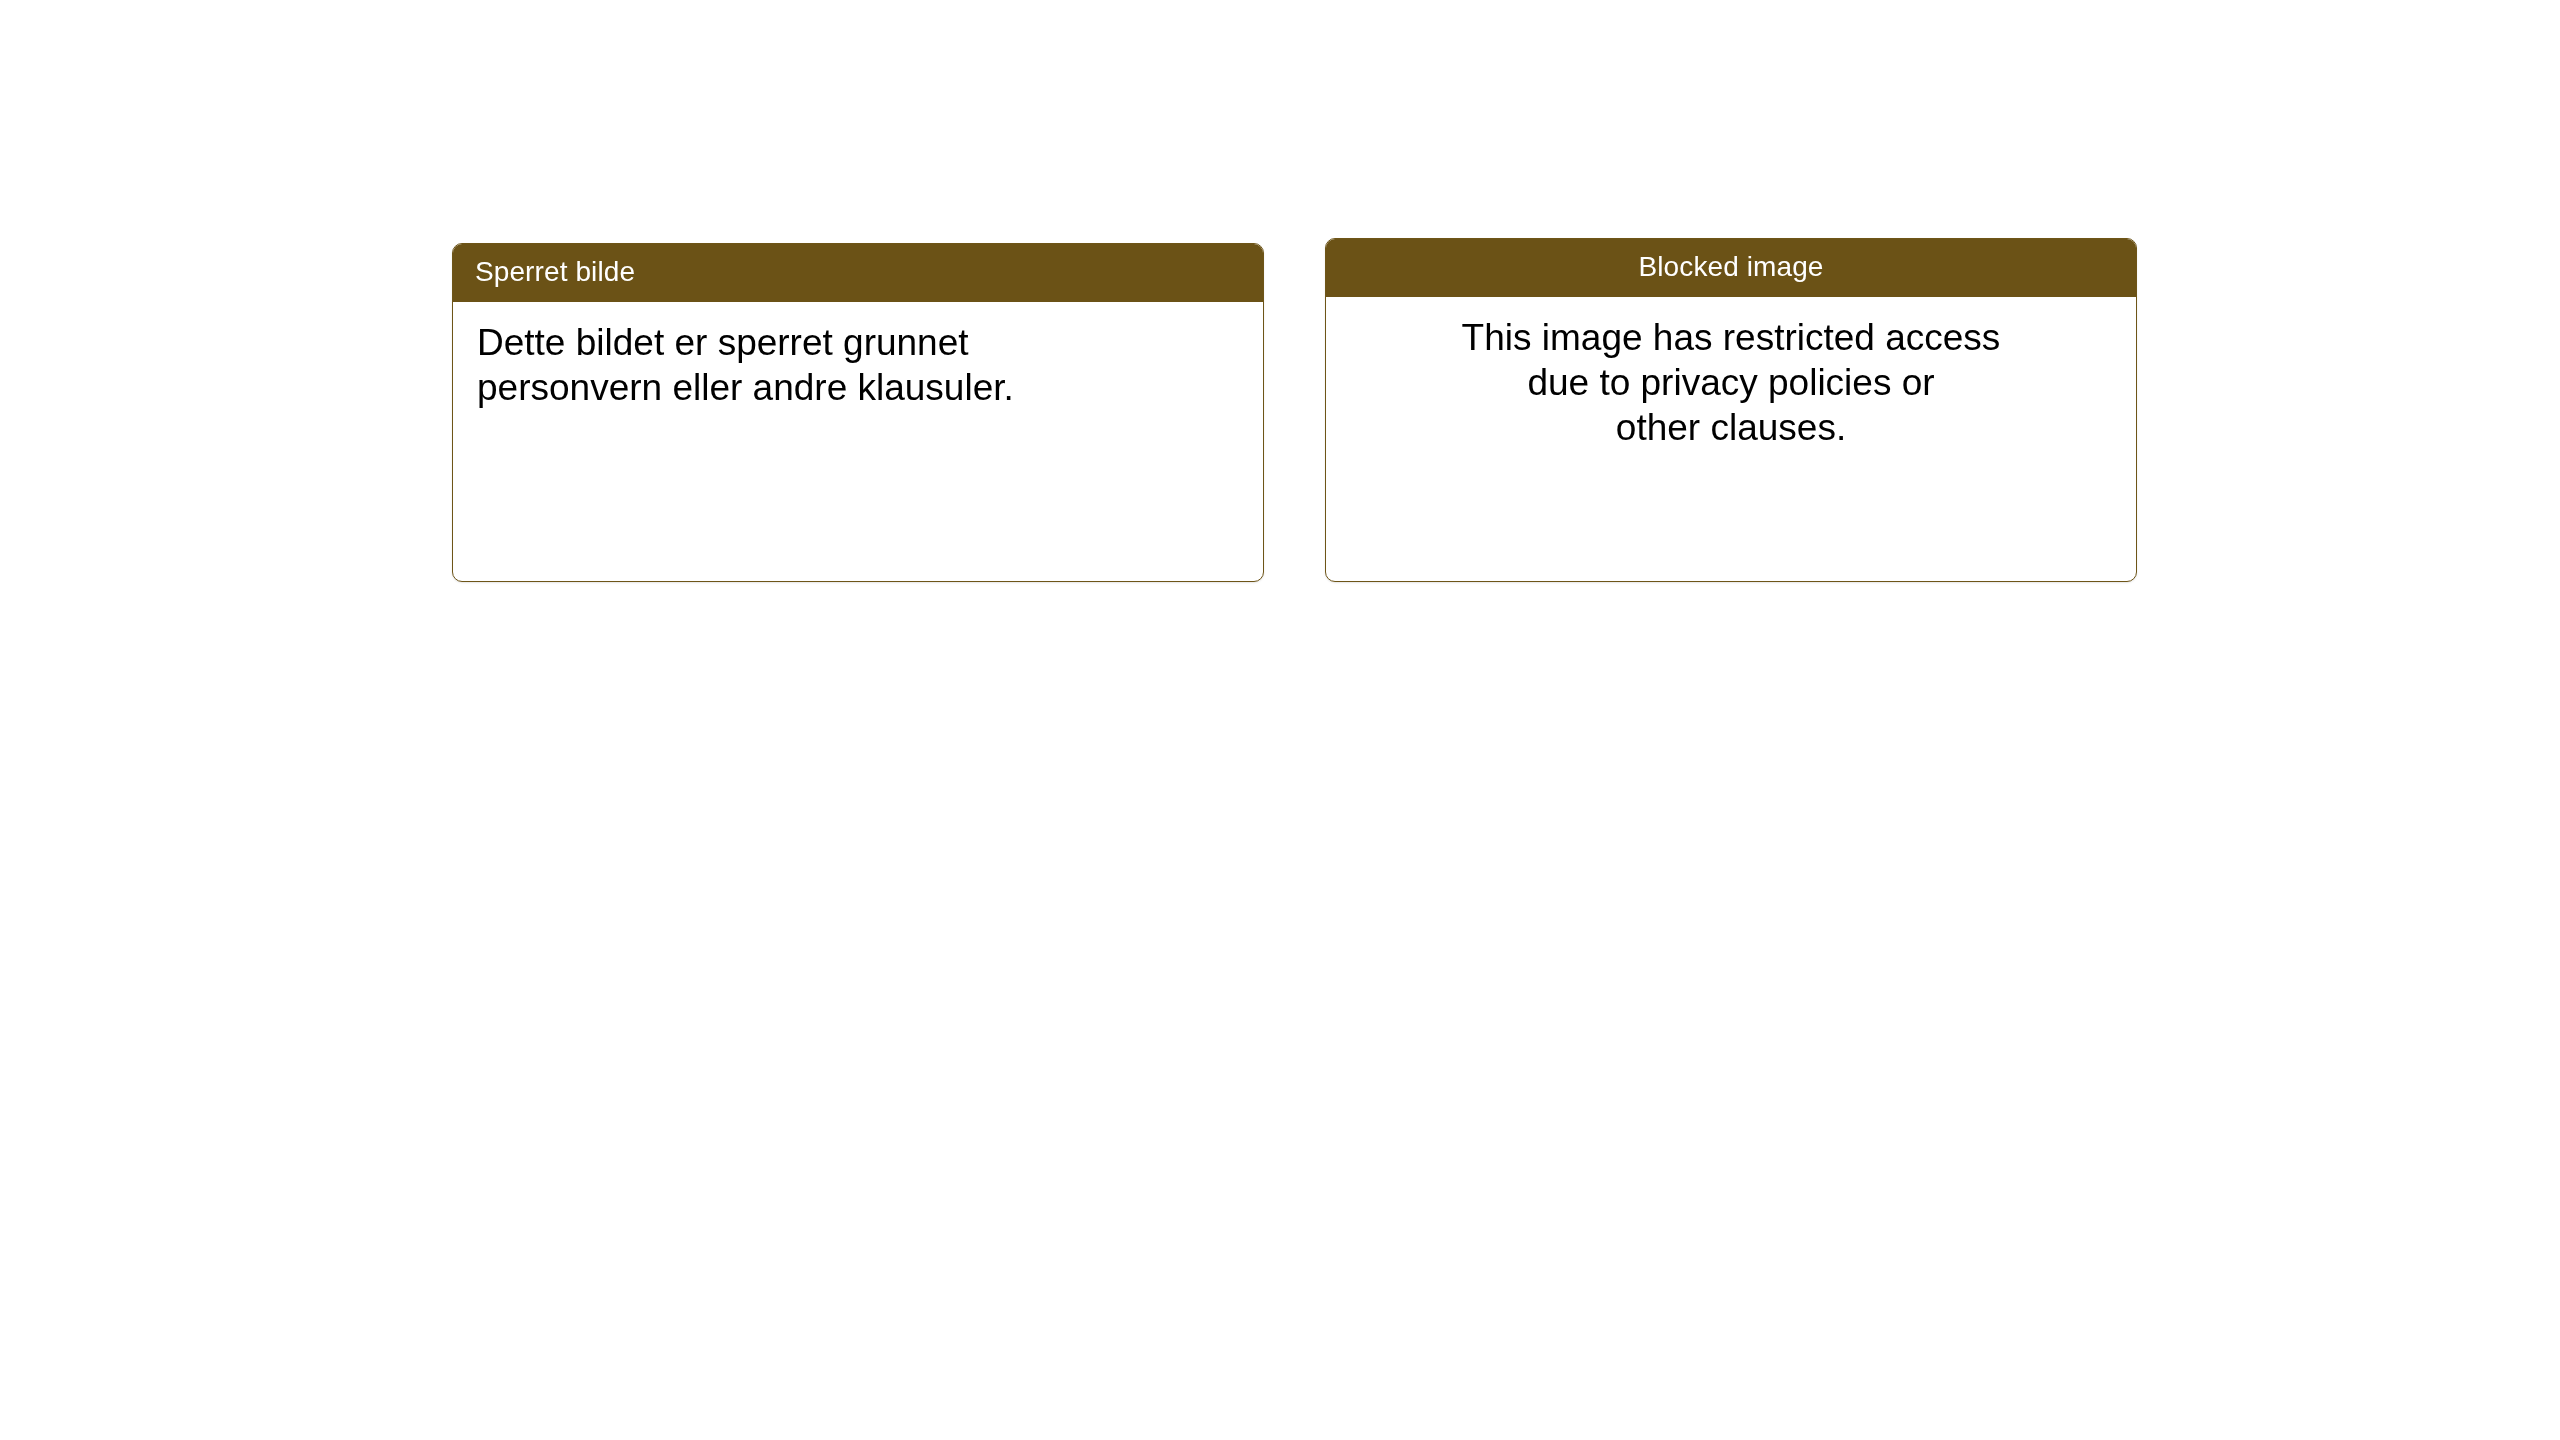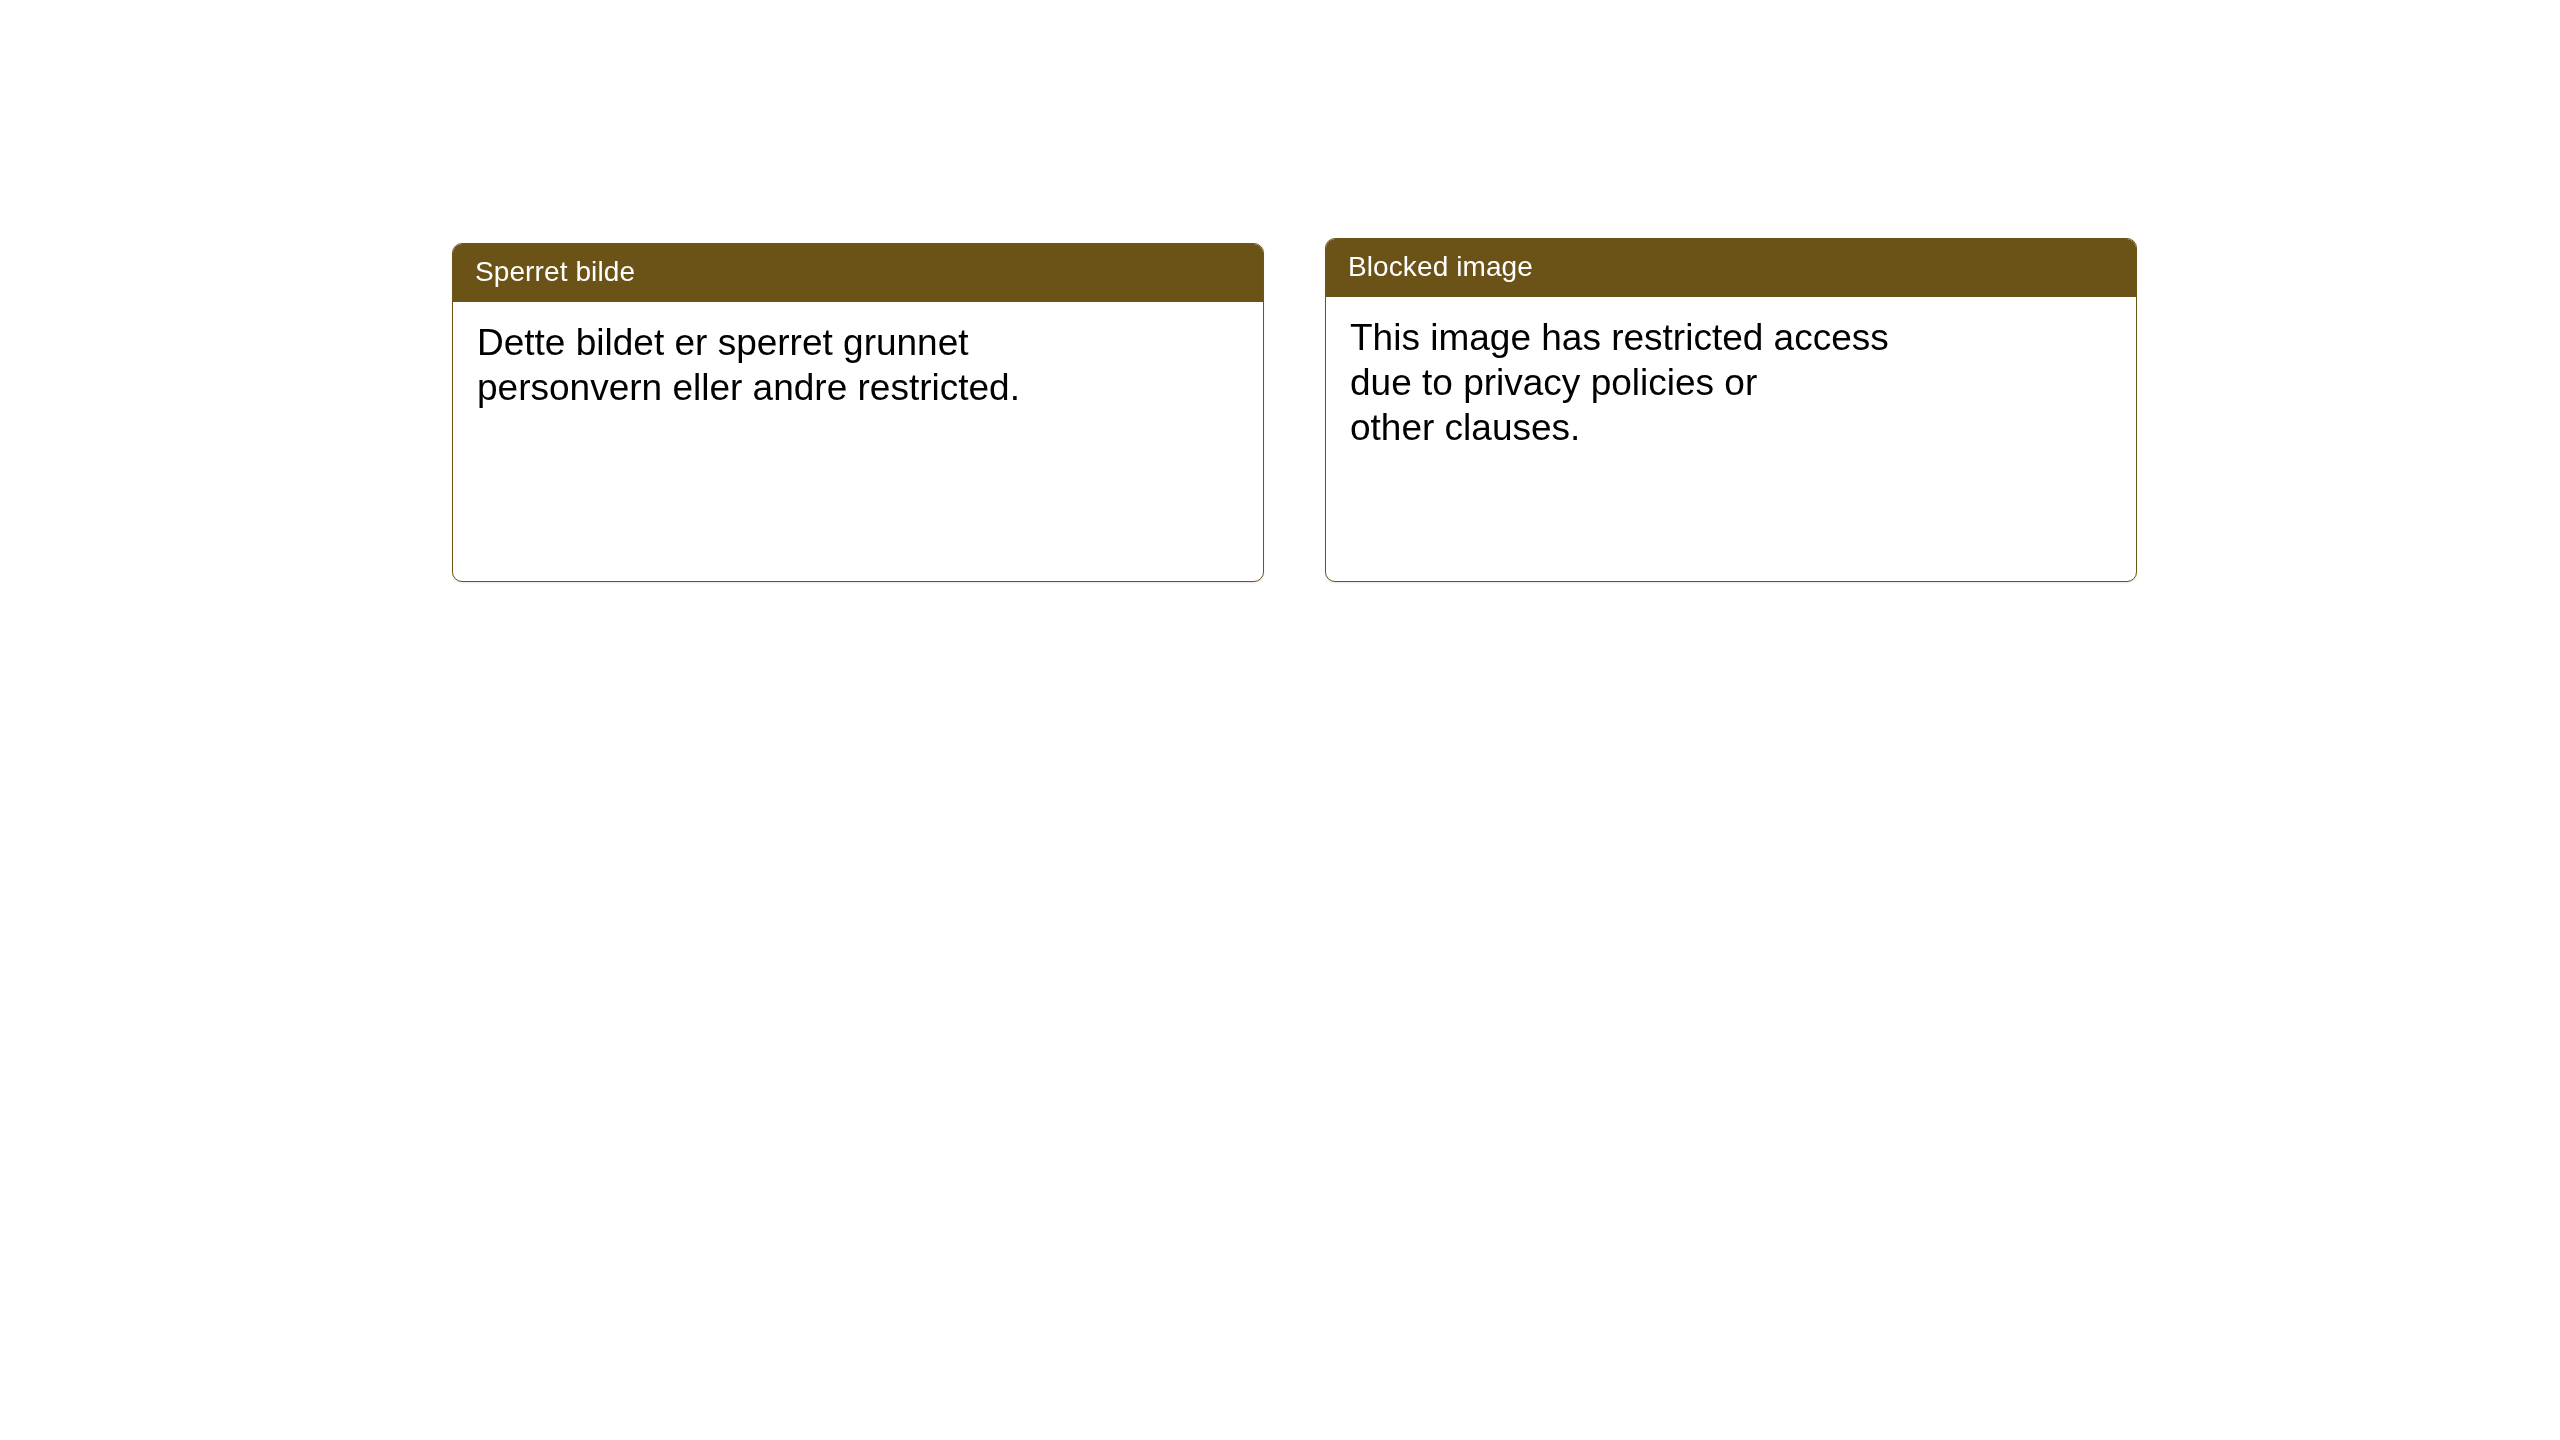--- a/index.html
+++ b/index.html
@@ -51,31 +51,32 @@
     top: 243px;
     width: 812px;
     height: 339px;
   }
   
   #card-en {
     left: 1325px;
     top: 238px;
     width: 812px;
     height: 344px;
+    text-align: center;
   }
 </style>
 </head>
 <body>
 
 <div class="stage">
 
   <div class="notice-card" id="card-no">
     <div class="card-header">Sperret bilde</div>
     <div class="card-body">Dette bildet er sperret grunnet
-personvern eller andre restricted.</div>
+personvern eller andre klausuler.</div>
   </div>
 
   <div class="notice-card" id="card-en">
     <div class="card-header">Blocked image</div>
     <div class="card-body">This image has restricted access
 due to privacy policies or
 other clauses.</div>
   </div>
 
 </div>

